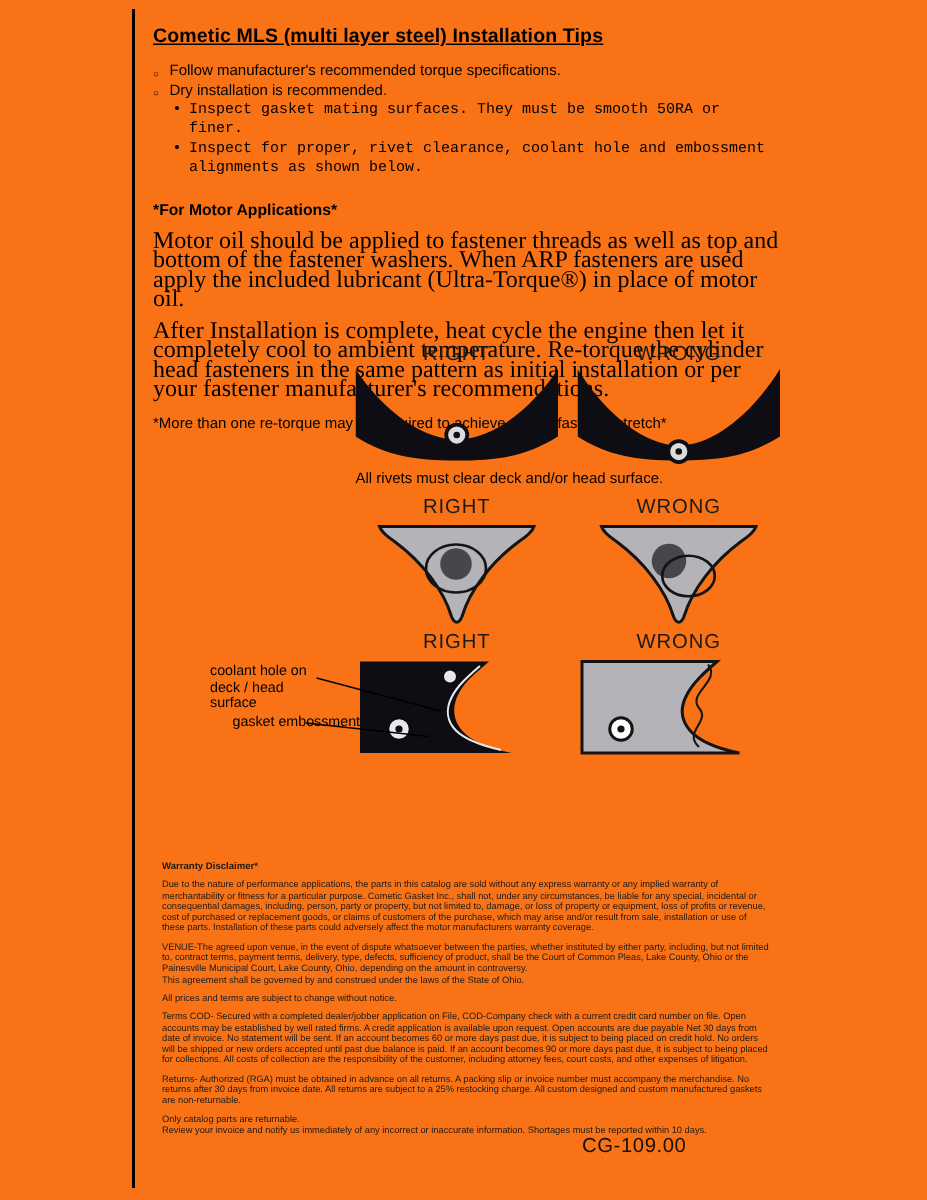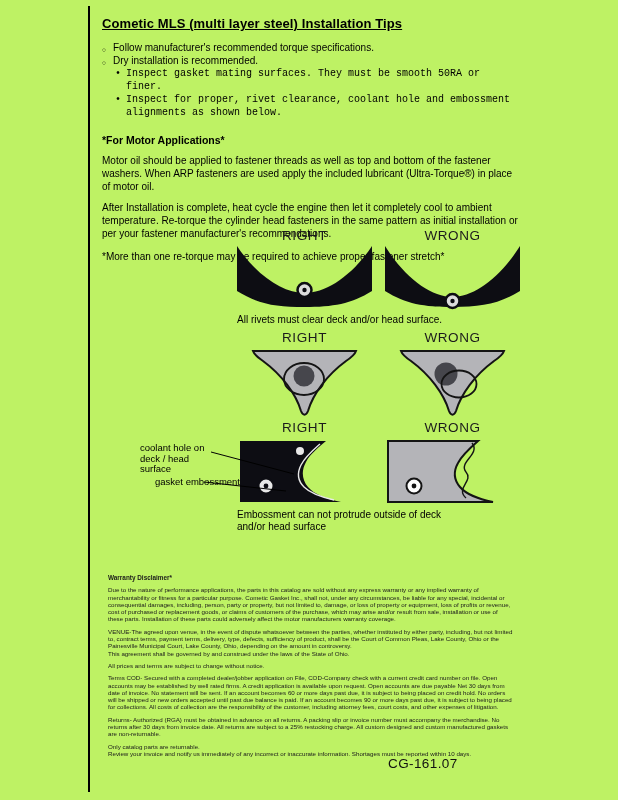--- a/index.html
+++ b/index.html
@@ -1,34 +1,34 @@
 <!DOCTYPE html>
 <html><head>
 <meta charset="utf-8">
 <style>
   * { margin:0; padding:0; box-sizing:border-box; }
   html,body { background:#ffffff; }
   body { width:618px; height:800px; font-family:"Liberation Sans","DejaVu Sans",sans-serif; color:#000; }
 
-  .page { position:relative; width:618px; height:800px; background:#bef264; overflow:hidden; }
+  .page { position:relative; width:618px; height:800px; background:#f97316; overflow:hidden; }
 
   .left-rule { position:absolute; left:88px; top:6px; width:2px; height:786px; background:#000; }
 
   .content { position:absolute; left:102px; top:16px; width:418px; }
 
   .title { font-size:13px; font-weight:bold; text-decoration:underline; margin-bottom:10px; letter-spacing:0.1px; }
 
   .bullets { font-size:10px; line-height:13px; }
   .bullet { position:relative; padding-left:11px; }
   .bullet::before { content:"○"; position:absolute; left:0; top:2px; font-size:6.5px; }
   .sub-bullet { position:relative; padding-left:11px; margin-left:13px;font-family:Liberation Mono, monospace; }
   .sub-bullet::before { content:"•"; position:absolute; left:0; top:0; font-size:10px; }
 
   .diesel-heading { font-size:10.5px; font-weight:bold; margin-top:15px; }
-  .para { font-size:10px; line-height:13px; margin-top:8px; width:418px; }
+  .para { font-size:16px; line-height:13px; margin-top:8px; width:418px;font-family:Liberation Serif, serif; }
   .note { font-size:10px; line-height:13px; margin-top:10px; }
 
   .diagrams { position:absolute; left:237px; top:228px; width:285px; }
   .dg-grid { display:grid; grid-template-columns:135px 135px; column-gap:13px; }
   .dg-header { text-align:center; font-size:13.5px; letter-spacing:0.6px; color:#1b1b1b; line-height:16px; margin-bottom:2px; }
   .dg-panel { width:135px; display:block; }
   .dg-caption { font-size:10px; line-height:12px; margin-top:3px; margin-bottom:4px; white-space:pre-line; }
 
   .row2-wrap { position:relative; }
   .side-label { position:absolute; font-size:9.5px; line-height:10.5px; white-space:pre-line; color:#000; }
@@ -123,30 +123,28 @@
         <circle cx="29" cy="48" r="2.4" fill="#0d0d13"></circle>
         <circle cx="63" cy="13" r="5" fill="#e8e8e8" stroke="#0d0d13" stroke-width="2"></circle>
       </svg>
       <svg class="dg-panel" height="68" viewBox="0 0 135 68">
         <path d="M3,3 L93,3 C85,10 77,17 73,25 C68,34 69,42 75,49 C81,56 93,61 108,64 L3,64 Z" fill="#b4b4b8" stroke="#141414" stroke-width="2"></path>
         <path d="M87,5 C96,16 73,24 81,34 C89,43 70,50 81,60" fill="none" stroke="#141414" stroke-width="1.4"></path>
         <circle cx="29" cy="48" r="7.5" fill="#ffffff" stroke="#141414" stroke-width="2"></circle>
         <circle cx="29" cy="48" r="2.4" fill="#141414"></circle>
       </svg>
     </div>
-    <div class="dg-caption">Embossment can not protrude outside of deck
-and/or head surface</div>
   </div>
 
   <div class="legal">
     <div class="legal-heading">Warranty Disclaimer*</div>
     <p>Due to the nature of performance applications, the parts in this catalog are sold without any express warranty or any implied warranty of merchantability or fitness for a particular purpose.  Cometic Gasket Inc., shall not, under any circumstances, be liable for any special, incidental or consequential damages, including, person, party or property, but not limited to, damage, or loss of property or equipment, loss of profits or revenue, cost of purchased or replacement goods, or claims of customers of the purchase, which may arise and/or result from sale, installation or use of these parts.  Installation of these parts could adversely affect the motor manufacturers warranty coverage.</p>
     <p>VENUE-The agreed upon venue, in the event of dispute whatsoever between the parties, whether instituted by either party, including, but not limited to, contract terms, payment terms, delivery, type, defects, sufficiency of product, shall be the Court of Common Pleas, Lake County, Ohio or the Painesville Municipal Court, Lake County, Ohio, depending on the amount in controversy.
 This agreement shall be governed by and construed under the laws of the State of Ohio.</p>
     <p>All prices and terms are subject to change without notice.</p>
     <p>Terms COD- Secured with a completed dealer/jobber application on File, COD-Company check with a current credit card number on file.  Open accounts may be established by well rated firms.  A credit application is available upon request.  Open accounts are due payable Net 30 days from date of invoice.  No statement will be sent.  If an account becomes 60 or more days past due, it is subject to being placed on credit hold.  No orders will be shipped or new orders accepted until past due balance is paid.  If an account becomes 90 or more days past due, it is subject to being placed for collections.  All costs of collection are the responsibility of the customer, including attorney fees, court costs, and other expenses of litigation.</p>
     <p>Returns- Authorized (RGA) must be obtained in advance on all returns.  A packing slip or invoice number must accompany the merchandise.  No returns after 30 days from invoice date.  All returns are subject to a 25% restocking charge.  All custom designed and custom manufactured gaskets are non-returnable.</p>
     <p>Only catalog parts are returnable.
 Review your invoice and notify us immediately of any incorrect or inaccurate information.  Shortages must be reported within 10 days.</p>
   </div>
 
-  <div class="footer">CG-161.07</div>
+  <div class="footer">CG-109.00</div>
 </div>
 
 </body></html>

